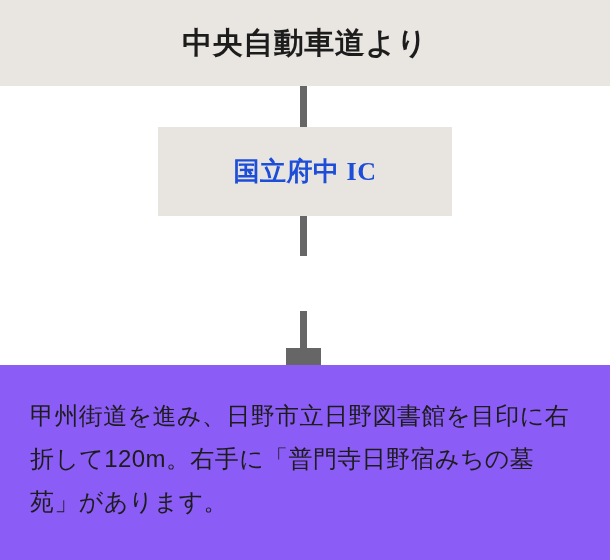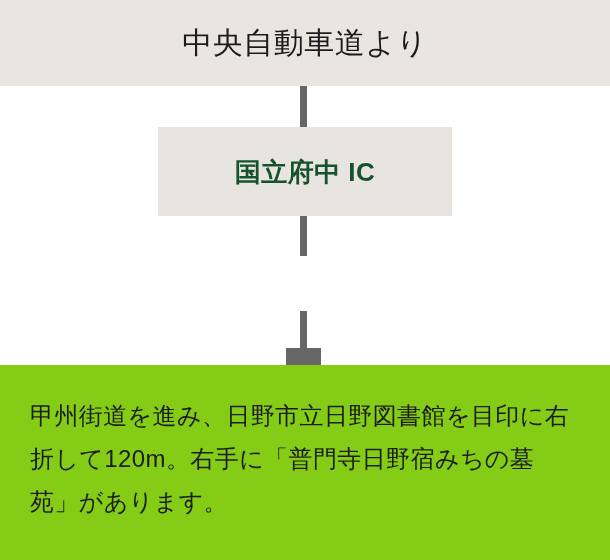--- a/index.html
+++ b/index.html
@@ -28,21 +28,21 @@
     top: 0;
     width: 610px;
     height: 86px;
     background: #e9e5e1;
     display: flex;
     align-items: center;
     justify-content: center;
   }
   .route-header-title {
     font-size: 30px;
-    font-weight: normal;
+    font-weight: bold;
     color: #1c1c1c;
     letter-spacing: 0.5px;
     line-height: 1;
   }
 
   
   .connector {
     position: absolute;
     left: 300px;
     width: 7px;
@@ -70,23 +70,24 @@
     width: 294px;
     height: 89px;
     background: #e8e4e0;
     display: flex;
     align-items: center;
     justify-content: center;
   }
   .ic-box-label {
     font-size: 26px;
     font-weight: bold;
-    color: #14532d;
+    color: #1d4ed8;
     letter-spacing: 0.5px;
     line-height: 1;
+    font-family: Liberation Serif, serif;
   }
 
   
   .duration-box {
     position: absolute;
     left: 202px;
     top: 256px;
     width: 208px;
     height: 55px;
     background: #dfe3e3;
@@ -102,21 +103,21 @@
     line-height: 1;
   }
 
   
   .description-block {
     position: absolute;
     left: 0;
     top: 365px;
     width: 610px;
     height: 195px;
-    background: #84cc16;
+    background: #8b5cf6;
     box-sizing: border-box;
     padding: 29px 30px 0 30px;
   }
   .description-text {
     font-size: 24px;
     line-height: 43px;
     color: #1c1c1c;
     letter-spacing: 0.4px;
     margin: 0;
     text-align: left;

